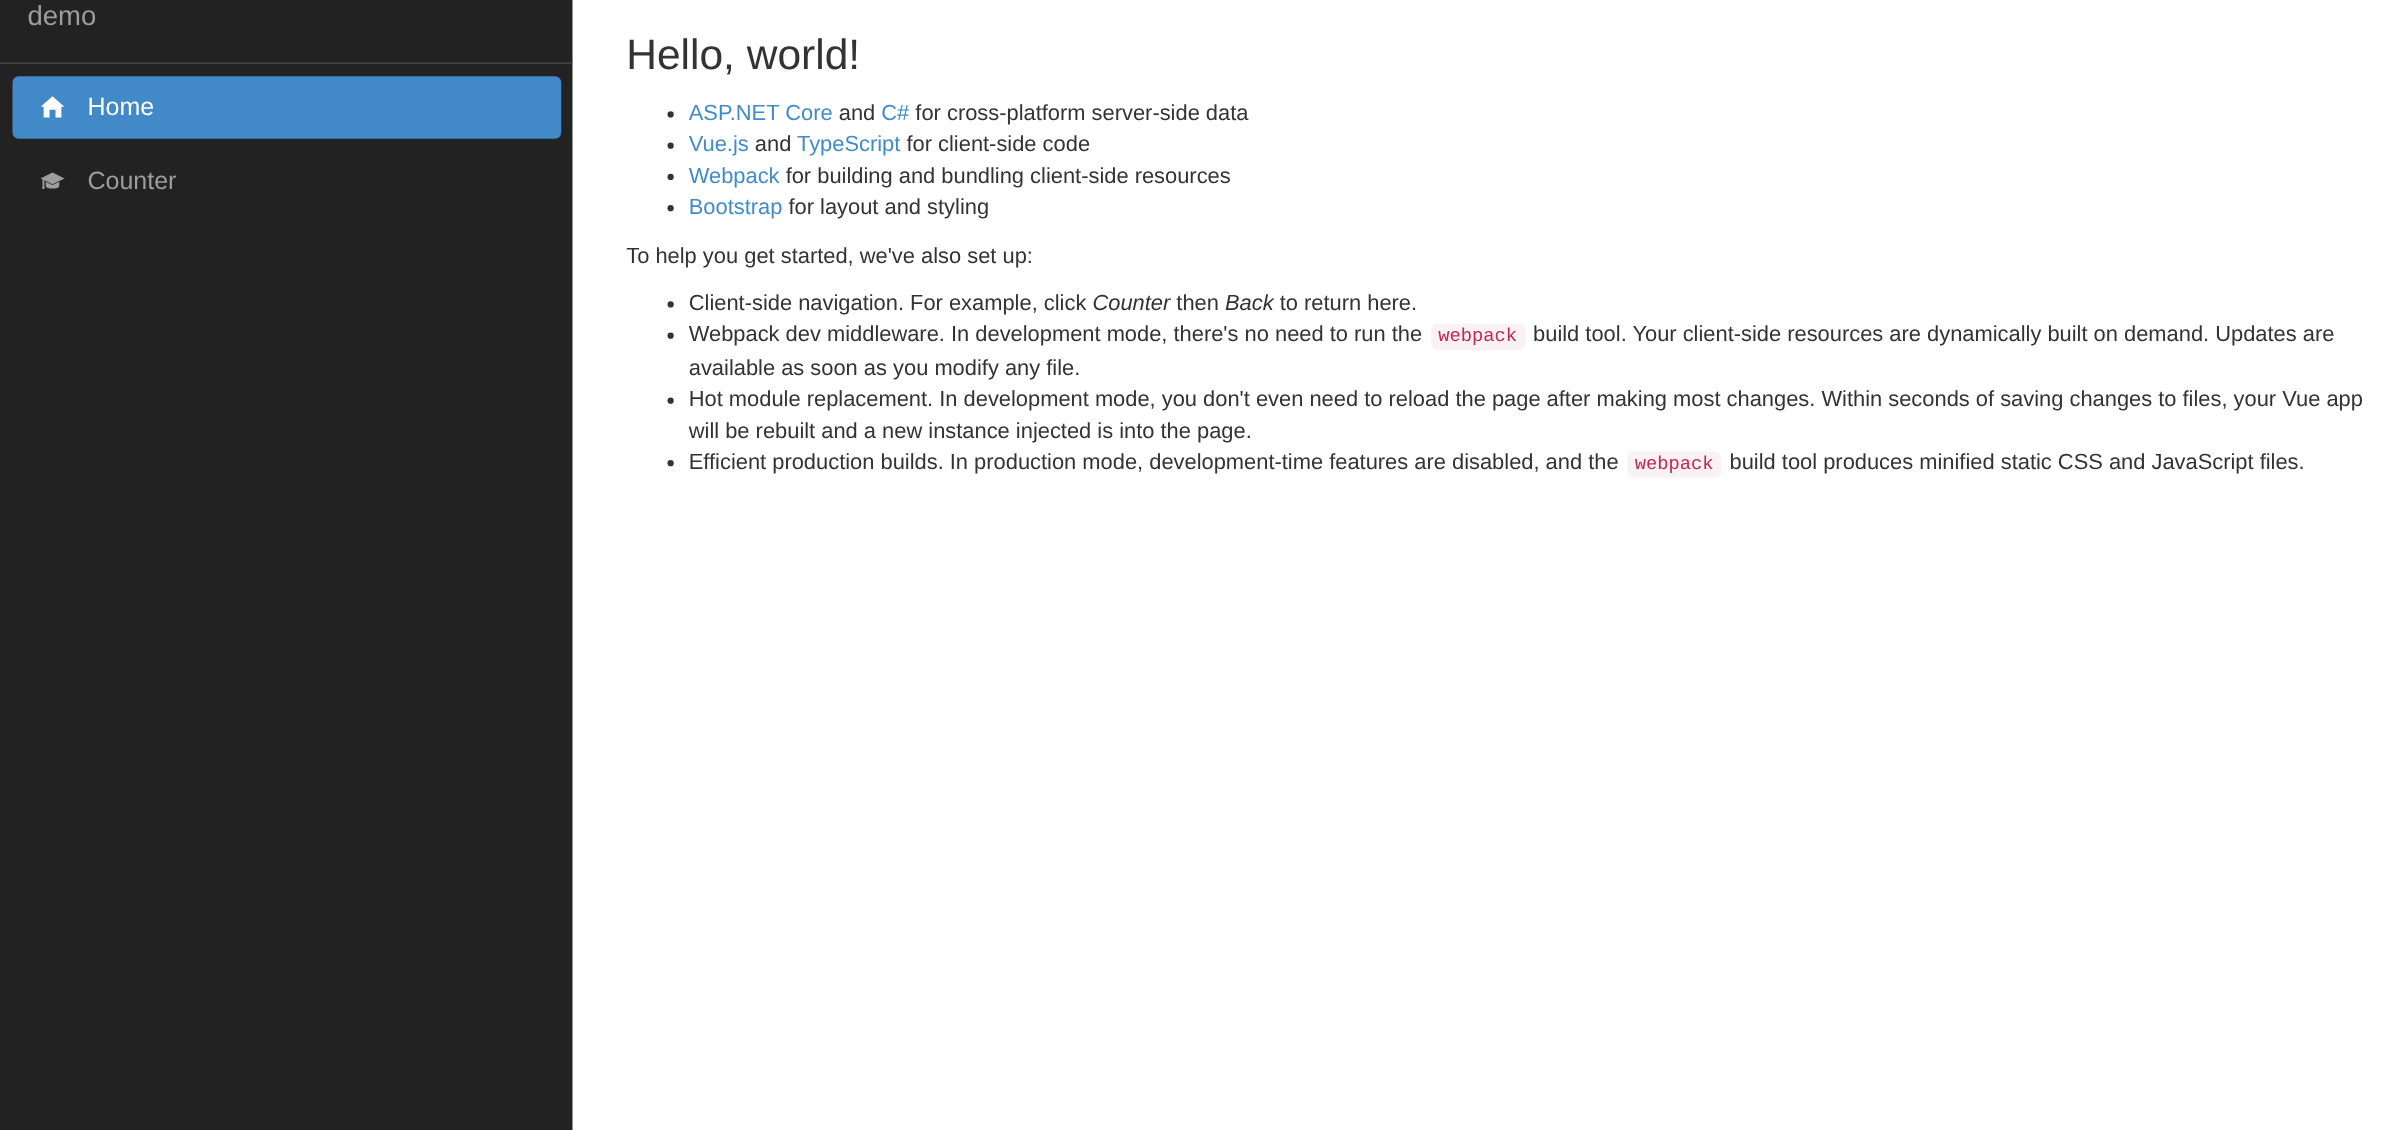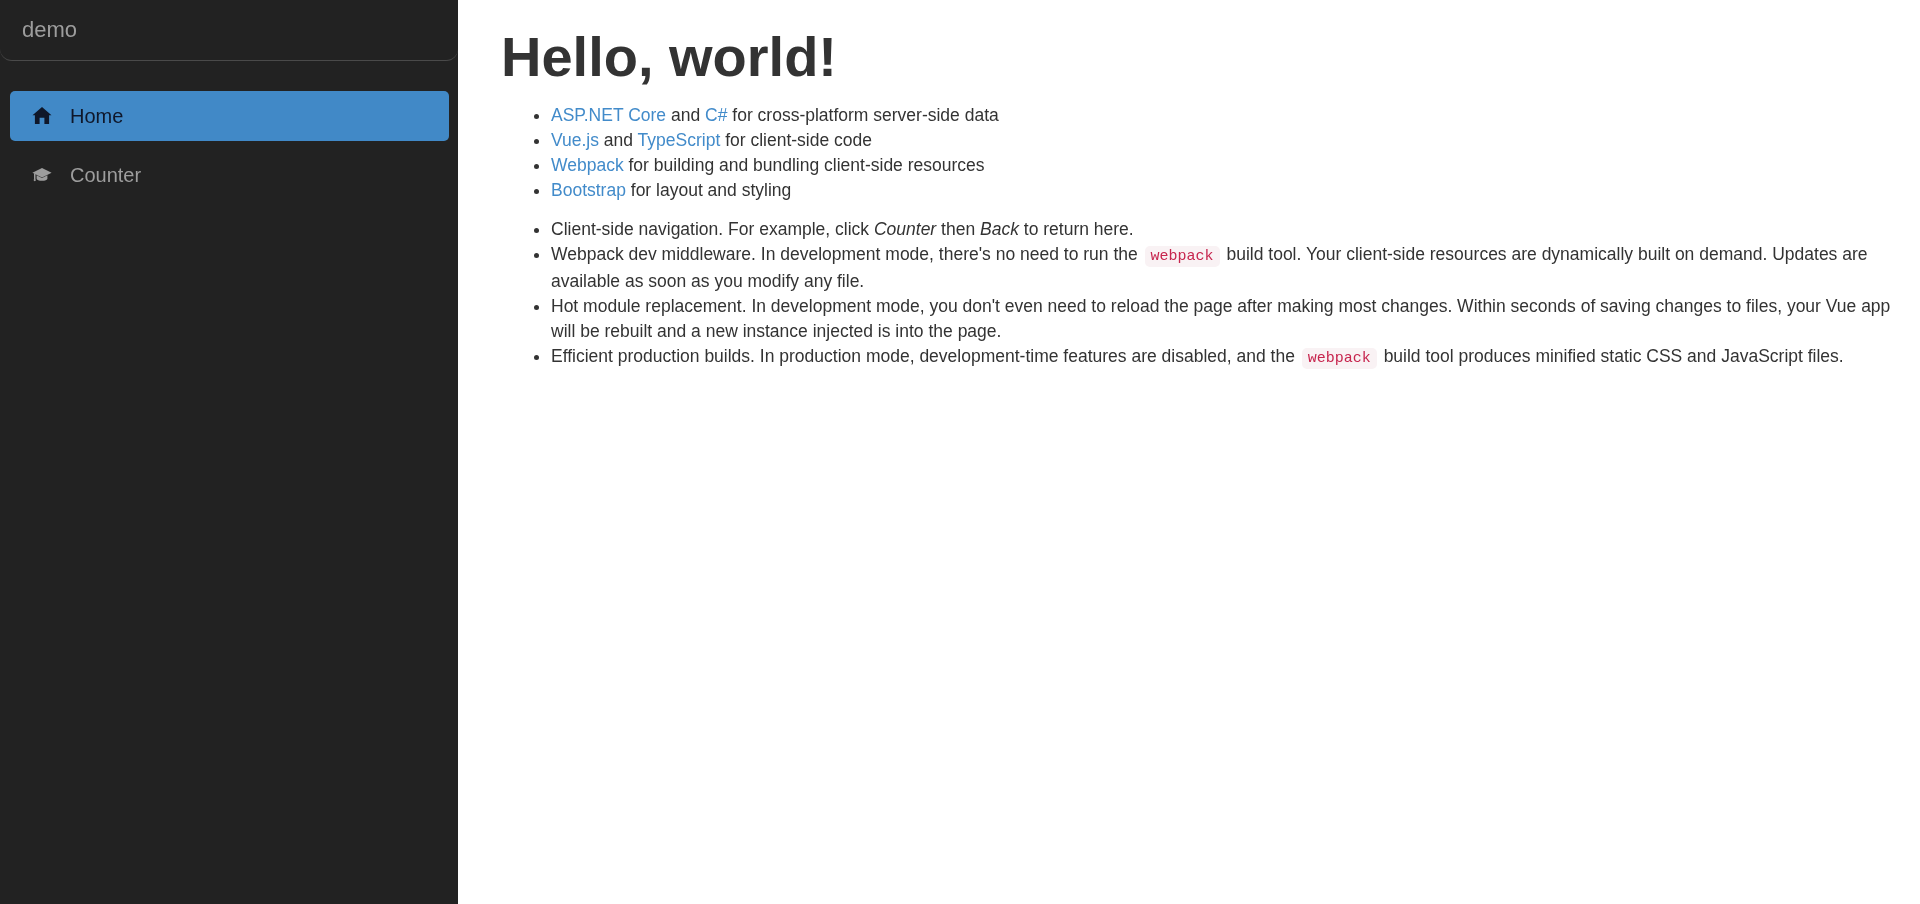--- a/index.html
+++ b/index.html
@@ -10,43 +10,43 @@
     font-size: 17.5px; color: #333; background: #fff;
   }
   .app { display: flex; width: 1920px; height: 904px; }
 
   
   .sidebar {
     width: 458px; flex: 0 0 458px; height: 100%;
     background: var(--sidebar-bg, #222);
   }
   .brand-row {
-    height: 61px; display: flex; align-items: center;
-    padding: 0 22px; border-bottom: 1px solid #4a4a4a; border-radius: 12px;
+    height: 51px; display: flex; 
+    padding: 0 22px; border-bottom: 1px solid #4a4a4a;
   }
   .brand {
     font-size: 22px; color: #9d9d9d; text-decoration: none; cursor: pointer;
   }
   .nav { display: flex; flex-direction: column; gap: 9px; margin-top: 10px; }
   .nav-item {
     height: 50px; margin: 0 9px 0 10px; border-radius: 5px;
     display: flex; align-items: center; padding-left: 21px;
     color: #9d9d9d; font-size: 20px; cursor: pointer; text-decoration: none;
   }
-  .nav-item.active { background: var(--active-item-bg, #4189C7); color: #0f172a; margin-top: 20px; }
+  .nav-item.active { background: var(--active-item-bg, #4189C7); color: #ffffff; }
   .nav-item .icon {
     width: 22px; height: 22px; margin-right: 17px;
     display: flex; align-items: center; justify-content: center;
   }
   .nav-item .icon svg { width: 20px; height: 20px; fill: currentColor; }
 
   
   .main { flex: 1 1 auto; padding: 0 27px 0 43px; }
   h1 {
-    font-size: 56px; font-weight: 700; color: #333;
+    font-size: 34px; font-weight: 400; color: #333;
     margin: 25px 0 14px 0; line-height: 1.15;
   }
   p { margin: 0 0 13px 0; line-height: 25px; }
   ul { margin: 0 0 14px 0; padding-left: 50px; line-height: 25px; }
   li { margin: 0; }
   a.inline-link { color: var(--link, #428bca); text-decoration: none; cursor: pointer; }
   strong { font-weight: normal; }
   em { font-style: italic; }
   code {
     font-family: "Liberation Mono", "DejaVu Sans Mono", monospace;
@@ -93,20 +93,21 @@
   </nav>
 
   <main class="main">
     <h1>Hello, world!</h1>
     <ul>
         <li><a class="inline-link" href="#">ASP.NET Core</a><span> and </span><a class="inline-link" href="#">C#</a><span> for cross-platform server-side data</span></li>
         <li><a class="inline-link" href="#">Vue.js</a><span> and </span><a class="inline-link" href="#">TypeScript</a><span> for client-side code</span></li>
         <li><a class="inline-link" href="#">Webpack</a><span> for building and bundling client-side resources</span></li>
         <li><a class="inline-link" href="#">Bootstrap</a><span> for layout and styling</span></li>
       </ul>
+    <p>To help you get started, we've also set up:</p>
     <ul>
         <li><strong>Client-side navigation</strong><span>. For example, click </span><em>Counter</em><span> then </span><em>Back</em><span> to return here.</span></li>
         <li><strong>Webpack dev middleware</strong><span>. In development mode, there's no need to run the </span><code>webpack</code><span> build tool. Your client-side resources are dynamically built on demand. Updates are available as soon as you modify any file.</span></li>
         <li><strong>Hot module replacement</strong><span>. In development mode, you don't even need to reload the page after making most changes. Within seconds of saving changes to files, your Vue app will be rebuilt and a new instance injected is into the page.</span></li>
         <li><strong>Efficient production builds</strong><span>. In production mode, development-time features are disabled, and the </span><code>webpack</code><span> build tool produces minified static CSS and JavaScript files.</span></li>
       </ul>
   </main>
 
 </div>
 

